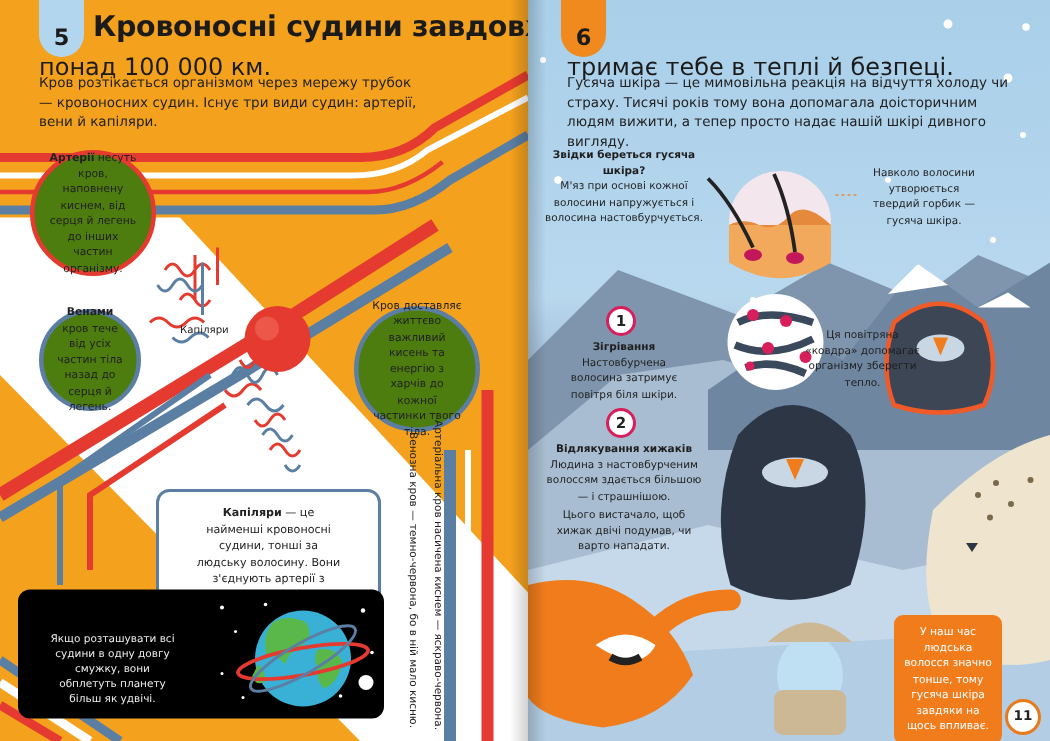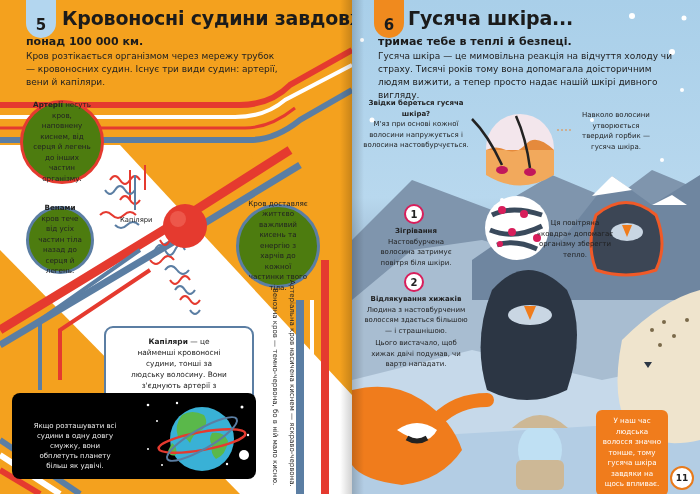--- a/index.html
+++ b/index.html
@@ -6,21 +6,21 @@
 body{width:700px;height:494px;overflow:hidden;font-family:"DejaVu Sans",sans-serif;background:#ddd}
 .spread{position:relative;width:700px;height:494px;overflow:hidden}
 .page{position:absolute;top:0;height:494px;overflow:hidden}
 .left{left:0;width:352px;background:#f4a11e}
 .right{left:352px;width:348px;background:linear-gradient(#a9cfe9 0%,#b8d8ee 40%,#8fa8c0 60%,#c9ddec 78%,#a8c9e2 100%)}
 .gutter{position:absolute;left:340px;top:0;width:24px;height:494px;background:linear-gradient(90deg,rgba(0,0,0,0) 0%,rgba(0,0,0,.18) 50%,rgba(0,0,0,0) 100%);z-index:20;pointer-events:none}
 .tab{position:absolute;top:0;width:30px;height:38px;border-radius:0 0 15px 15px;display:flex;align-items:flex-end;justify-content:center;padding-bottom:4px;font-weight:bold;font-size:15px;color:#1b1b1b}
 .tab.l{left:26px;background:#b3d6ef}
 .tab.r{left:22px;background:#f08a1e}
 .title{position:absolute;top:7px;font-weight:bold;font-size:19px;color:#1b1b1b;white-space:nowrap;letter-spacing:-.2px}
-.subtitle{position:absolute;font-weight:bold;font-size:11px;color:#1b1b1b}
+.subtitle{position:absolute;font-weight:normal;font-size:16px;color:#1b1b1b}
 .lead{position:absolute;font-size:9px;line-height:13px;color:#222}
 svg{position:absolute;left:0;top:0}
 .bubble{position:absolute;background:#4d7c0f;border-radius:50%;display:flex;align-items:center;justify-content:center;text-align:center;font-size:7.2px;line-height:10.5px;color:#222;padding:8px}
 .bubble b{font-weight:bold}
 .card{position:absolute;background:#fff;border:2px solid #5b7ea3;border-radius:9px;text-align:center;font-size:7.4px;line-height:11px;color:#222;padding:8px 24px}
 .space{position:absolute;left:12px;top:393px;width:244px;height:86px;background:#000000;border-radius:8px}
 .space-text{position:absolute;left:18px;top:28px;width:90px;text-align:center;font-size:7px;line-height:10px;color:#eee}
 .vtext{position:absolute;writing-mode:vertical-rl;font-size:7px;color:#222;white-space:nowrap}
 .label{position:absolute;font-size:6.8px;color:#222}
 .rt{position:absolute;text-align:center;font-size:7px;line-height:10.5px;color:#1e1e1e}
@@ -189,21 +189,20 @@
       <g>
         <ellipse cx="188" cy="450" rx="22" ry="26" fill="#bfe0f3"></ellipse>
         <path d="M160,428 q28,-26 56,0 Z" fill="#cdb896"></path>
         <rect x="164" y="460" width="48" height="30" rx="6" fill="#cdb896"></rect>
       </g>
     </svg>
 
     <div class="tab r">
         <span>6</span>
       </div>
-    <div class="title" style="left:56px">Гусяча шкіра...</div>
     <div class="subtitle" style="left:26px;top:35px">тримає тебе в теплі й безпеці.</div>
     <div class="lead" style="left:26px;top:50px;width:300px">Гусяча шкіра — це мимовільна реакція на відчуття холоду чи страху. Тисячі років тому вона допомагала доісторичним людям вижити, а тепер просто надає нашій шкірі дивного вигляду.</div>
 
     <div class="rt" style="left:226px;top:110px;width:76px">Навколо волосини утворюється твердий горбик — гусяча шкіра.</div>
     <div class="rt" style="left:8px;top:98px;width:112px">
       <b>Звідки береться гусяча шкіра?</b><br>
       <span>М'яз при основі кожної волосини напружується і волосина настовбурчується.</span>
     </div>
 
     <div class="num" style="left:52px;top:204px">1</div>

